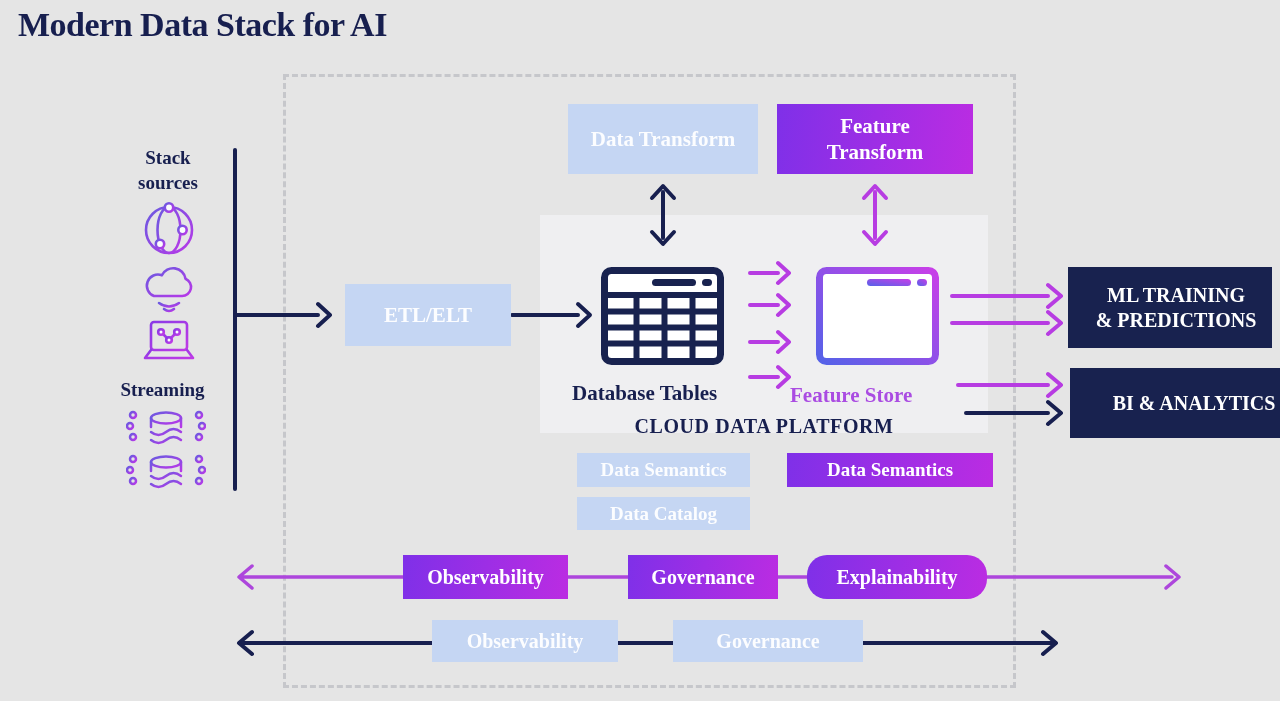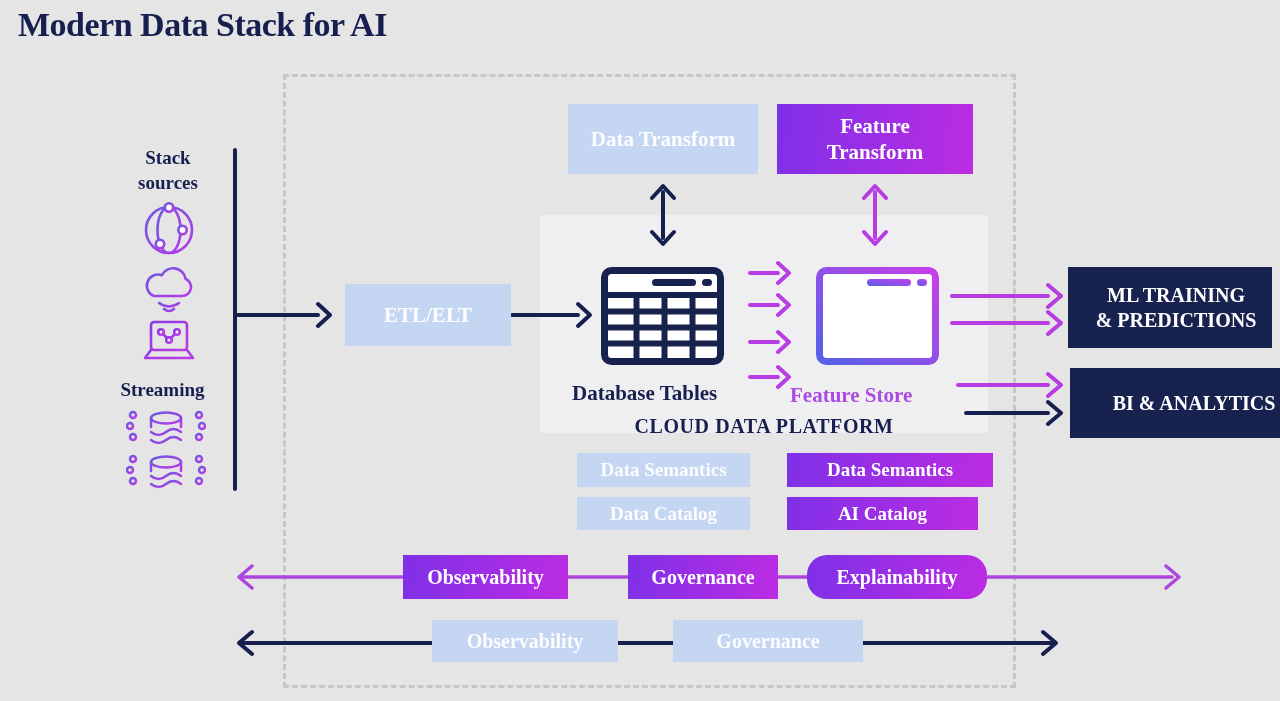--- a/index.html
+++ b/index.html
@@ -260,21 +260,20 @@
 
   <div class="abs box navybg ml-box">
     <span>ML TRAINING</span>
     <span>&amp; PREDICTIONS</span>
   </div>
   <div class="abs box navybg bi-box">BI &amp; ANALYTICS</div>
 
   <div class="abs box blue cat-box modeling">Data Semantics</div>
   <div class="abs box grad cat-box semantics">Data Semantics</div>
   <div class="abs box blue cat-box catalog">Data Catalog</div>
-  <div class="abs box grad cat-box aicatalog">AI Catalog</div>
 
   <div class="abs box grad gov-box obs-p">Observability</div>
   <div class="abs box grad gov-box gov-p">Governance</div>
   <div class="abs box grad gov-box exp-p">Explainability</div>
   <div class="abs box blue gov-box obs-b">Observability</div>
   <div class="abs box blue gov-box gov-b">Governance</div>
 
 </div>
 
 </body></html>

